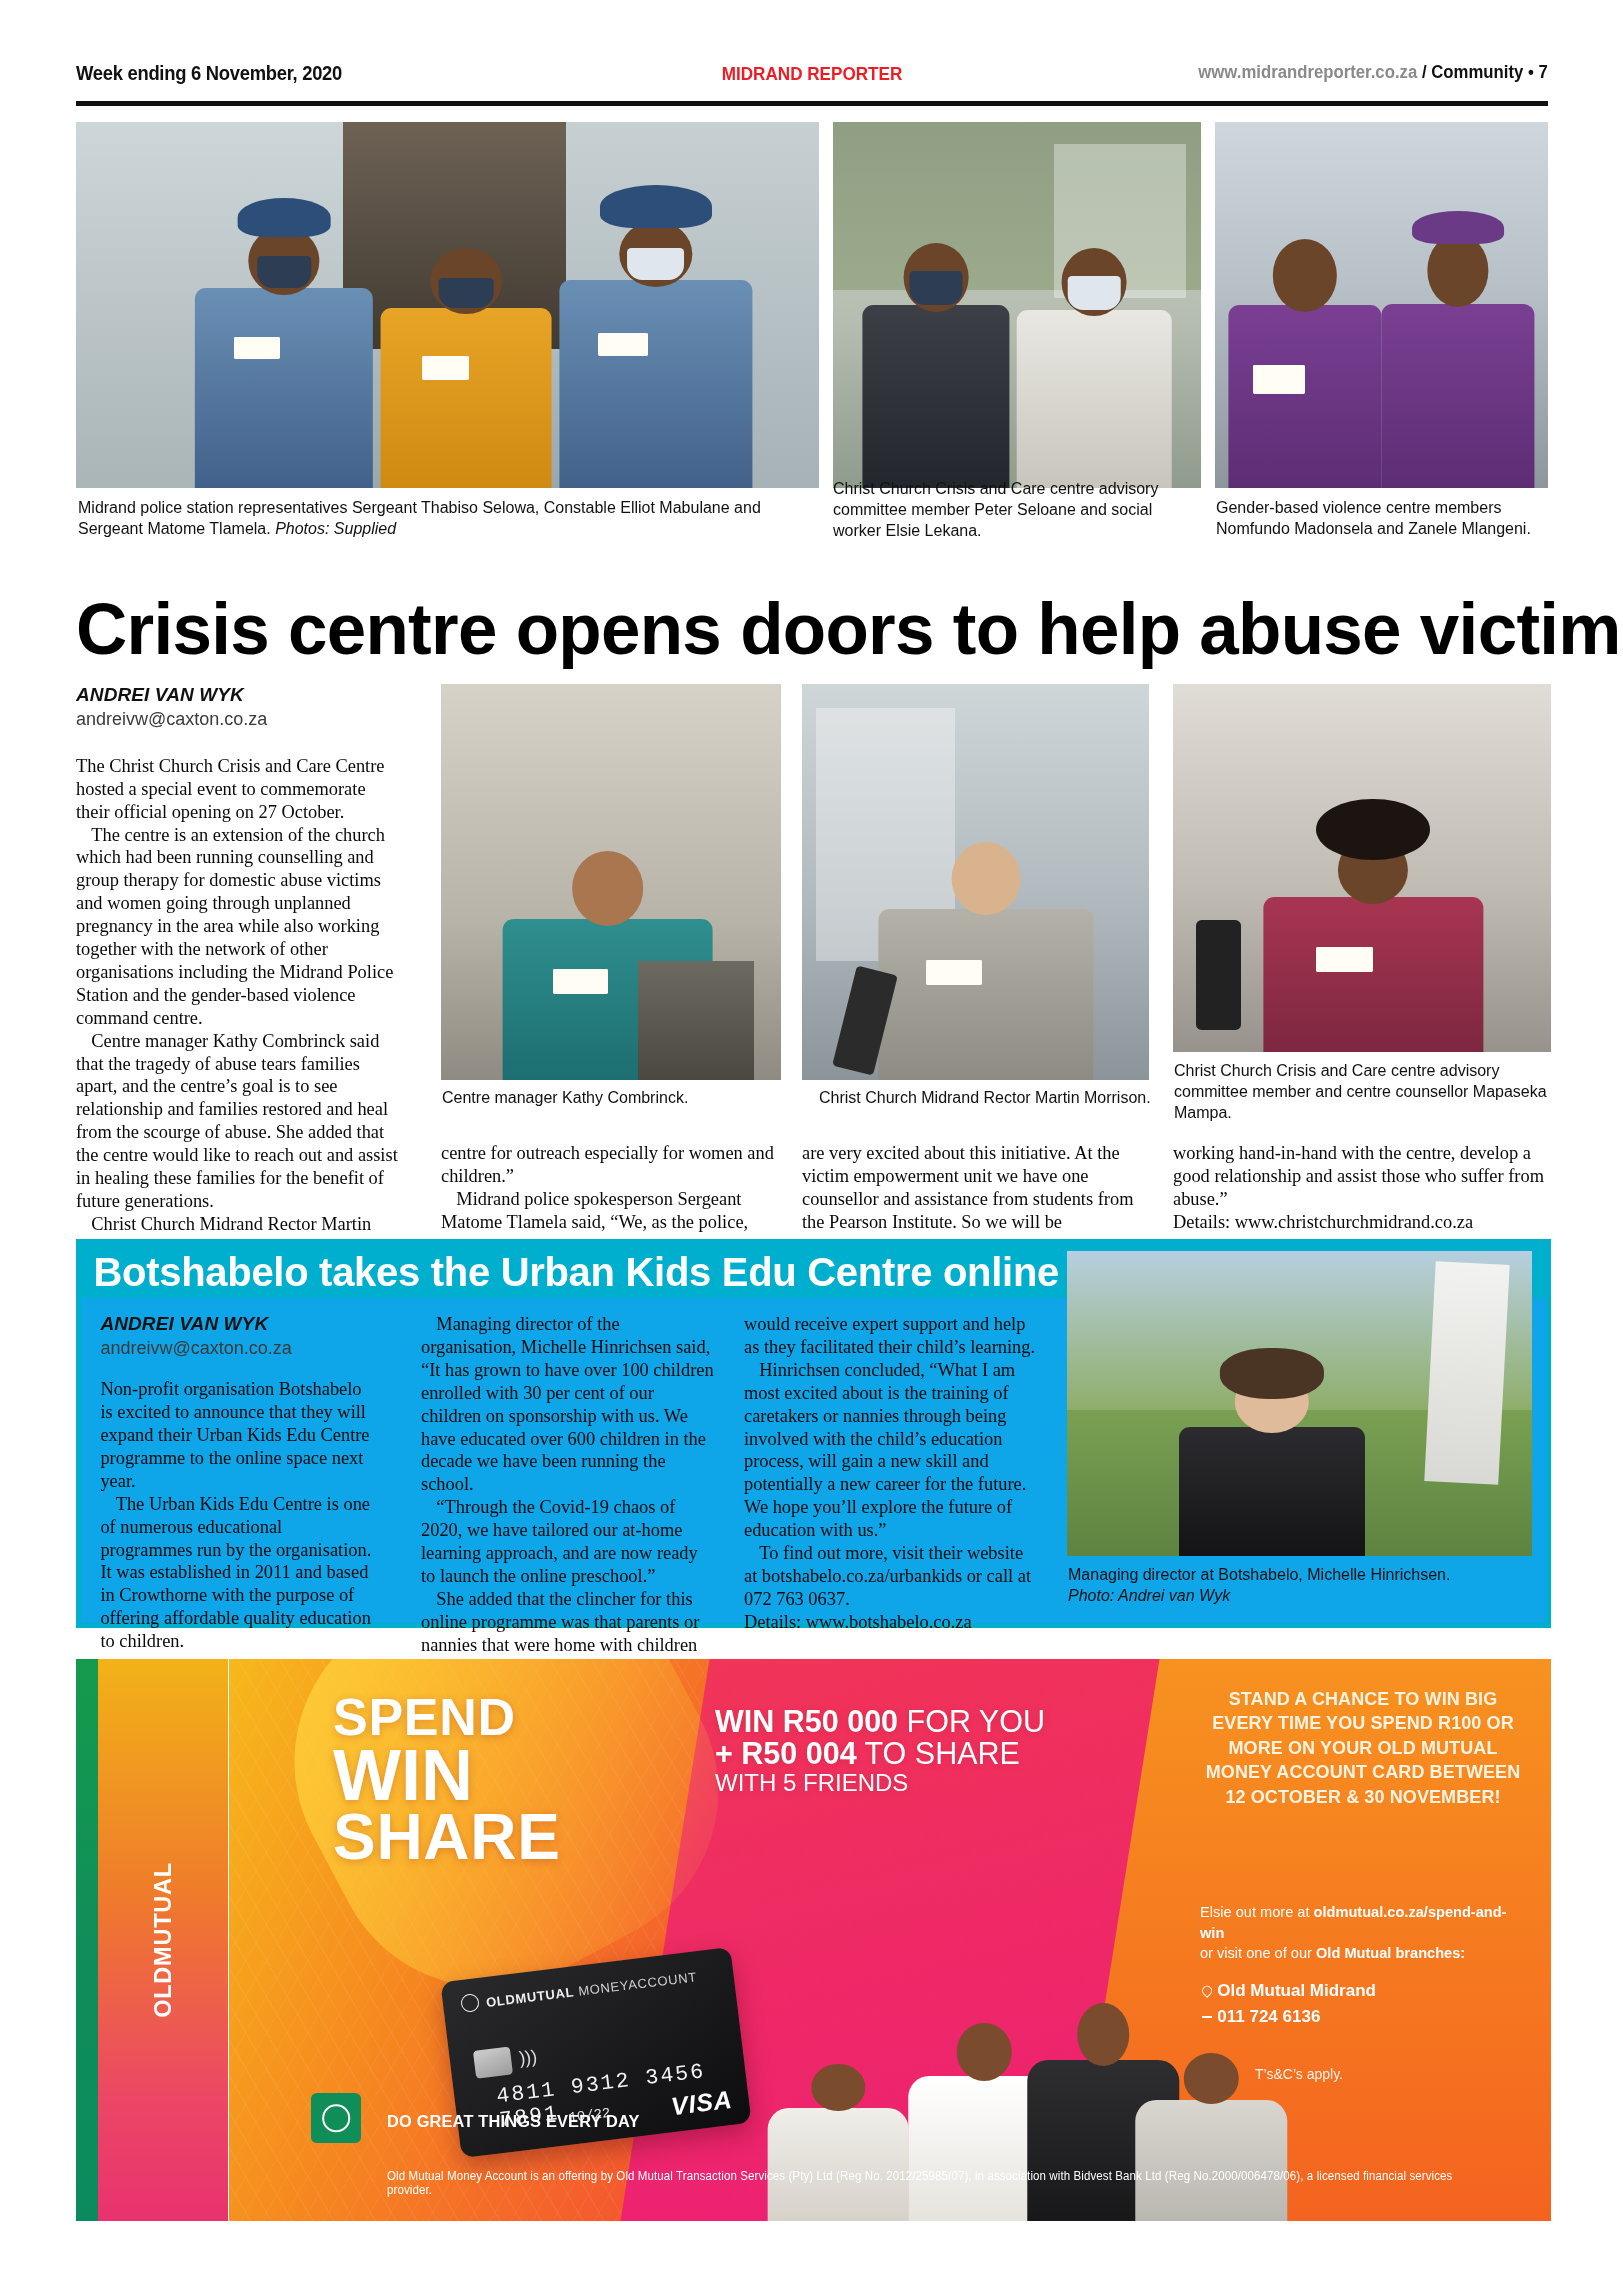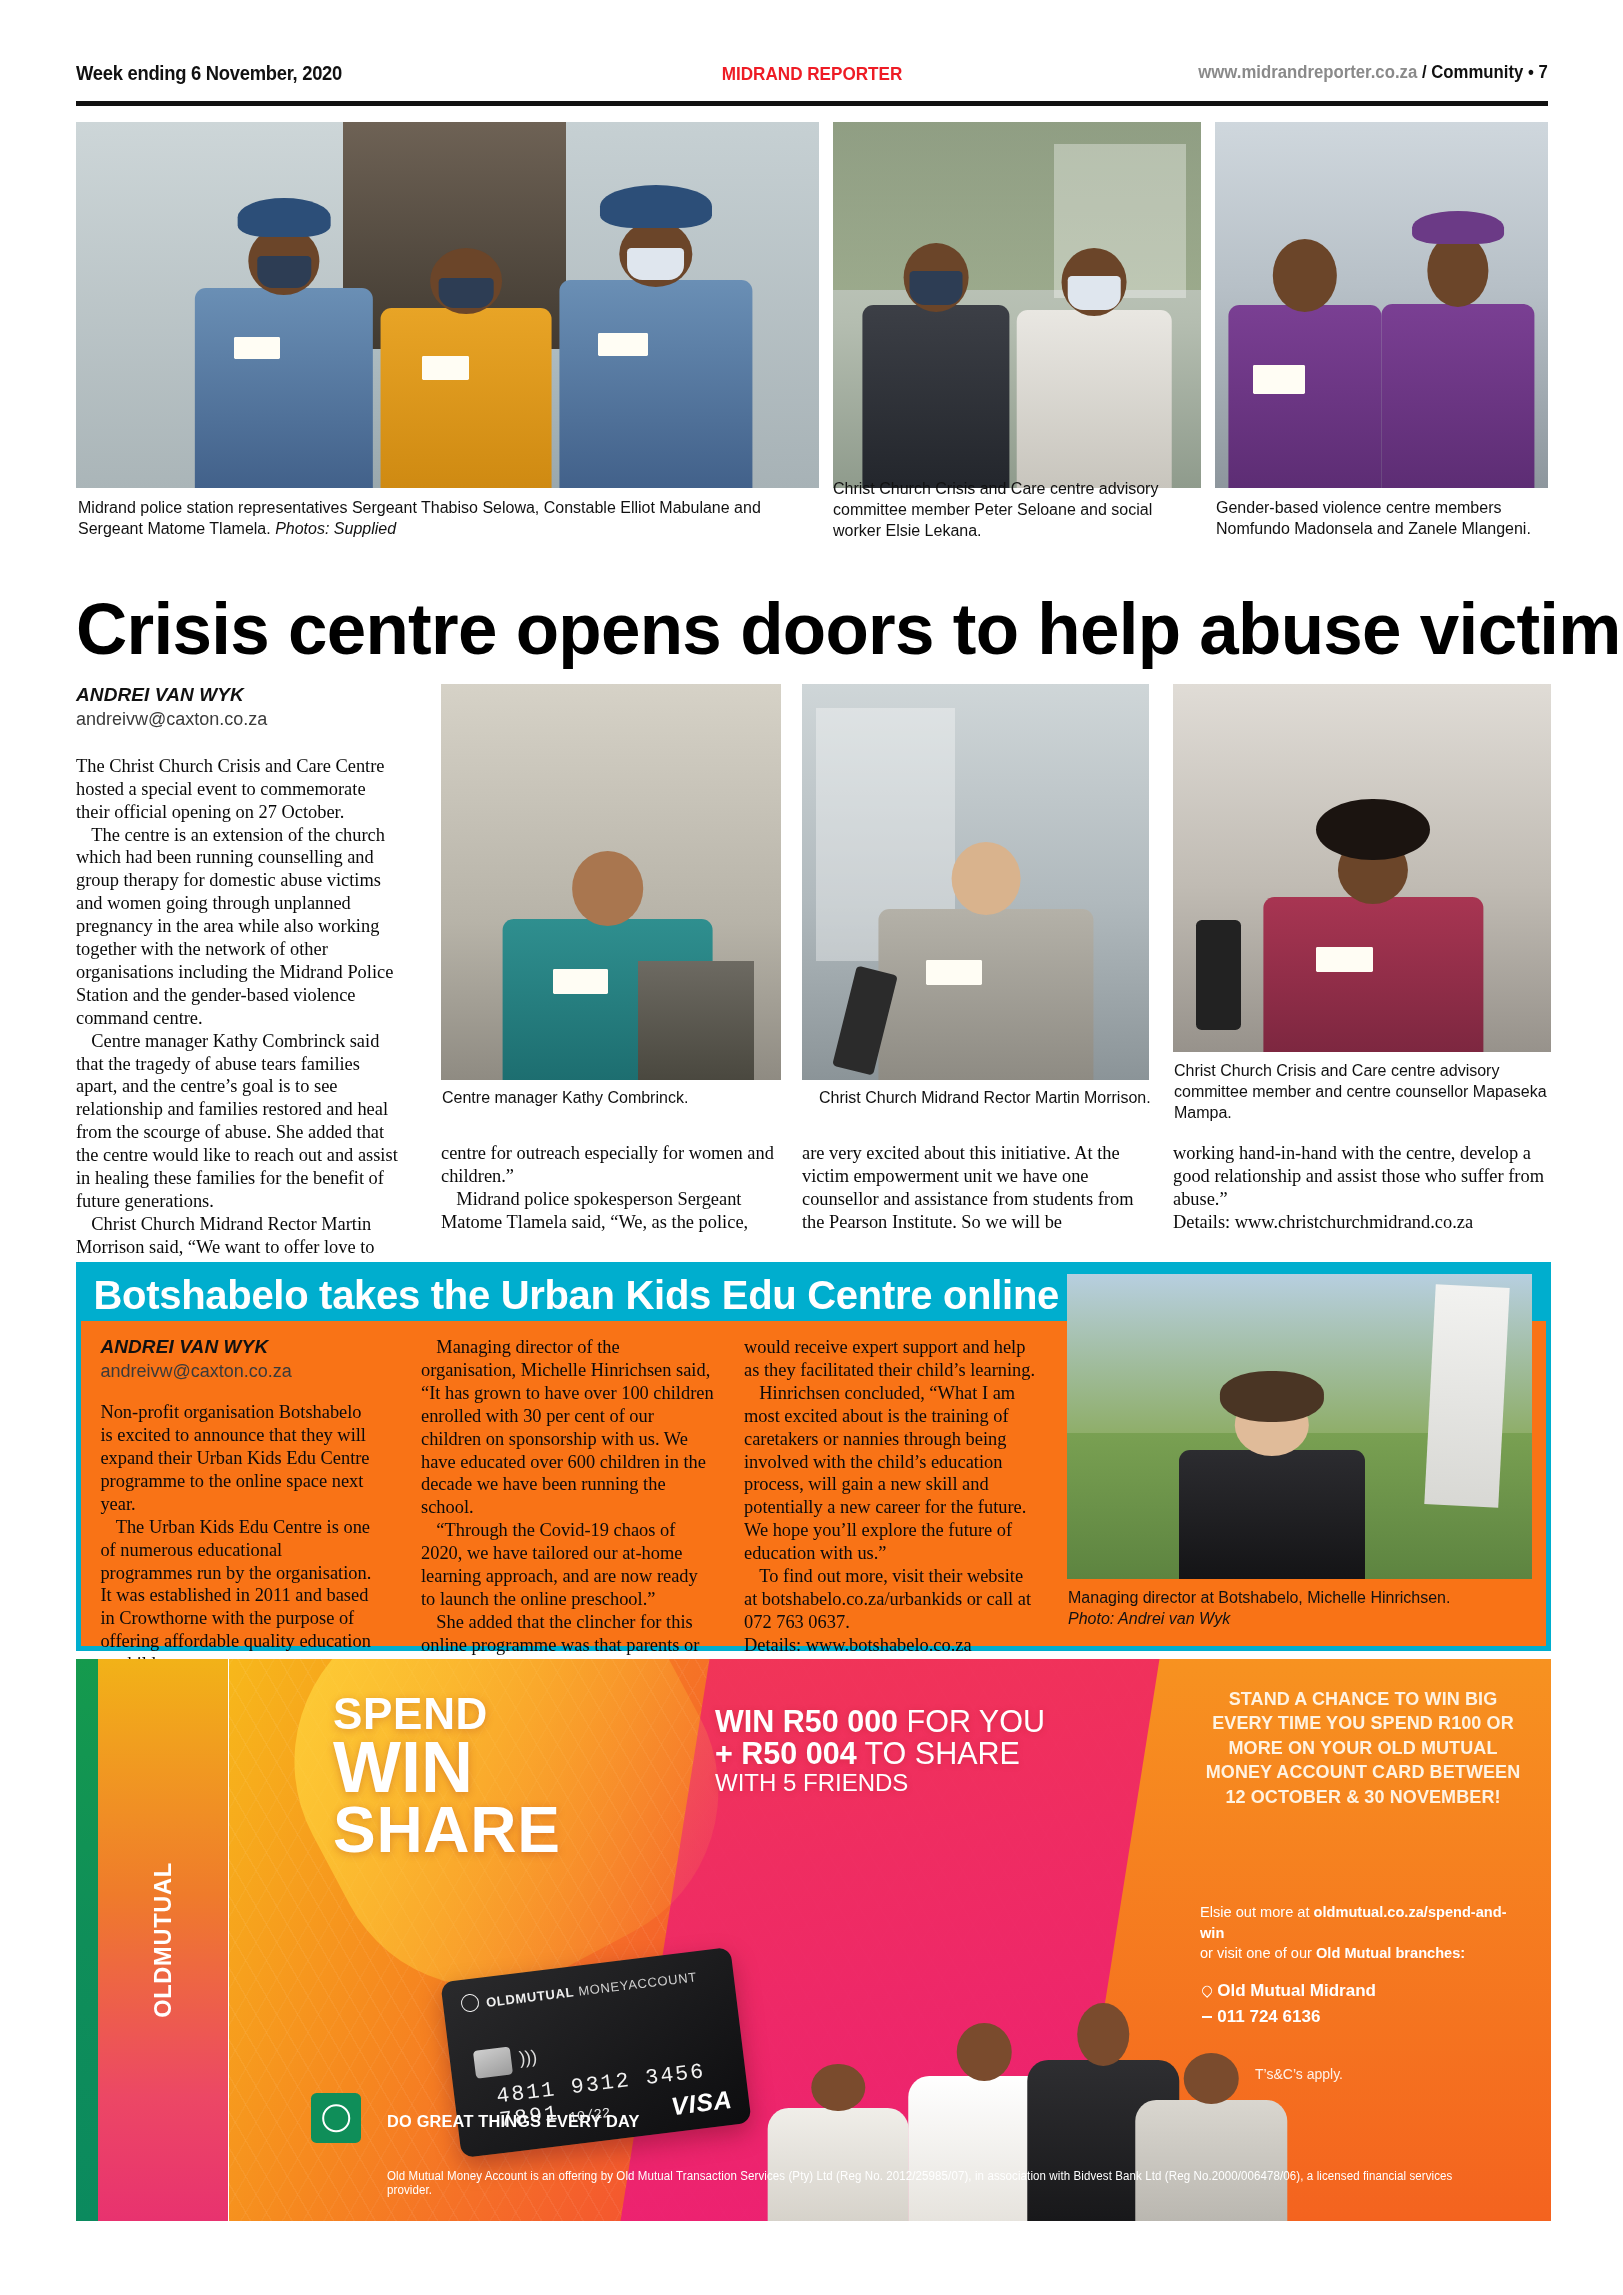--- a/index.html
+++ b/index.html
@@ -142,21 +142,21 @@
   #capB { position:absolute; left:803px; top:1088px; width:347px;margin-left:16px; }
   #capC { position:absolute; left:1174px; top:1061px; width:378px; }
 
   #a1-col2 { position:absolute; left:441px; top:1142px; width:333px; }
   #a1-col3 { position:absolute; left:802px; top:1142px; width:347px; }
   #a1-col4 { position:absolute; left:1173px; top:1142px; width:378px; }
 
   
   .box2 {
     position:absolute; left:76px; top:1239px; width:1475px; height:389px;
-    border: 5.6px solid #00aece; background:#f97316;margin-top:23px;
+    border: 5.6px solid #00aece; background:#0ea5e9;
   }
   .box2-title {
     position:absolute; left:0; top:0; width:100%; height:54px;
     background:#00aece; color:#fff;
     font-size: 40px; font-weight: bold; letter-spacing:-0.3px;
     padding-left: 12.5px; line-height: 56px; white-space:nowrap;
     transform-origin: left center;
   }
   #b2-col1 { position:absolute; left:19.4px; top:69px; width:278px; }
   #b2-col2 { position:absolute; left:340px; top:69px; width:295px; }
@@ -215,21 +215,21 @@
     background: linear-gradient(140deg, rgba(255,210,60,.85), rgba(255,160,40,0));
     transform: rotate(-28deg);
     border-radius: 40%;
   }
 
   .ad-spend {
     position:absolute; left: 104px; top: 35px; width: 389px;
     color:#fff; font-weight: bold; line-height: .92;
     text-shadow: 0 2.1px 8.3px rgba(150,30,20,.28);
   }
-  .ad-spend .l1 { font-size: 44px; letter-spacing: 0.7px;}
+  .ad-spend .l1 { font-size: 52px; letter-spacing: 0.7px;}
   .ad-spend .l2 { font-size: 72px; letter-spacing: 0px; }
   .ad-spend .l3 { font-size: 64px; letter-spacing: 0.7px;}
 
   .ad-win {
     position:absolute; left: 486px; top: 46px; width: 430px;
     color:#fff; line-height: 1.06;
     text-shadow: 0 1.4px 6.2px rgba(150,30,20,.25);
   }
   .ad-win .big { font-size: 30.5px; font-weight: bold; }
   .ad-win .big .lt { font-weight: normal; }

